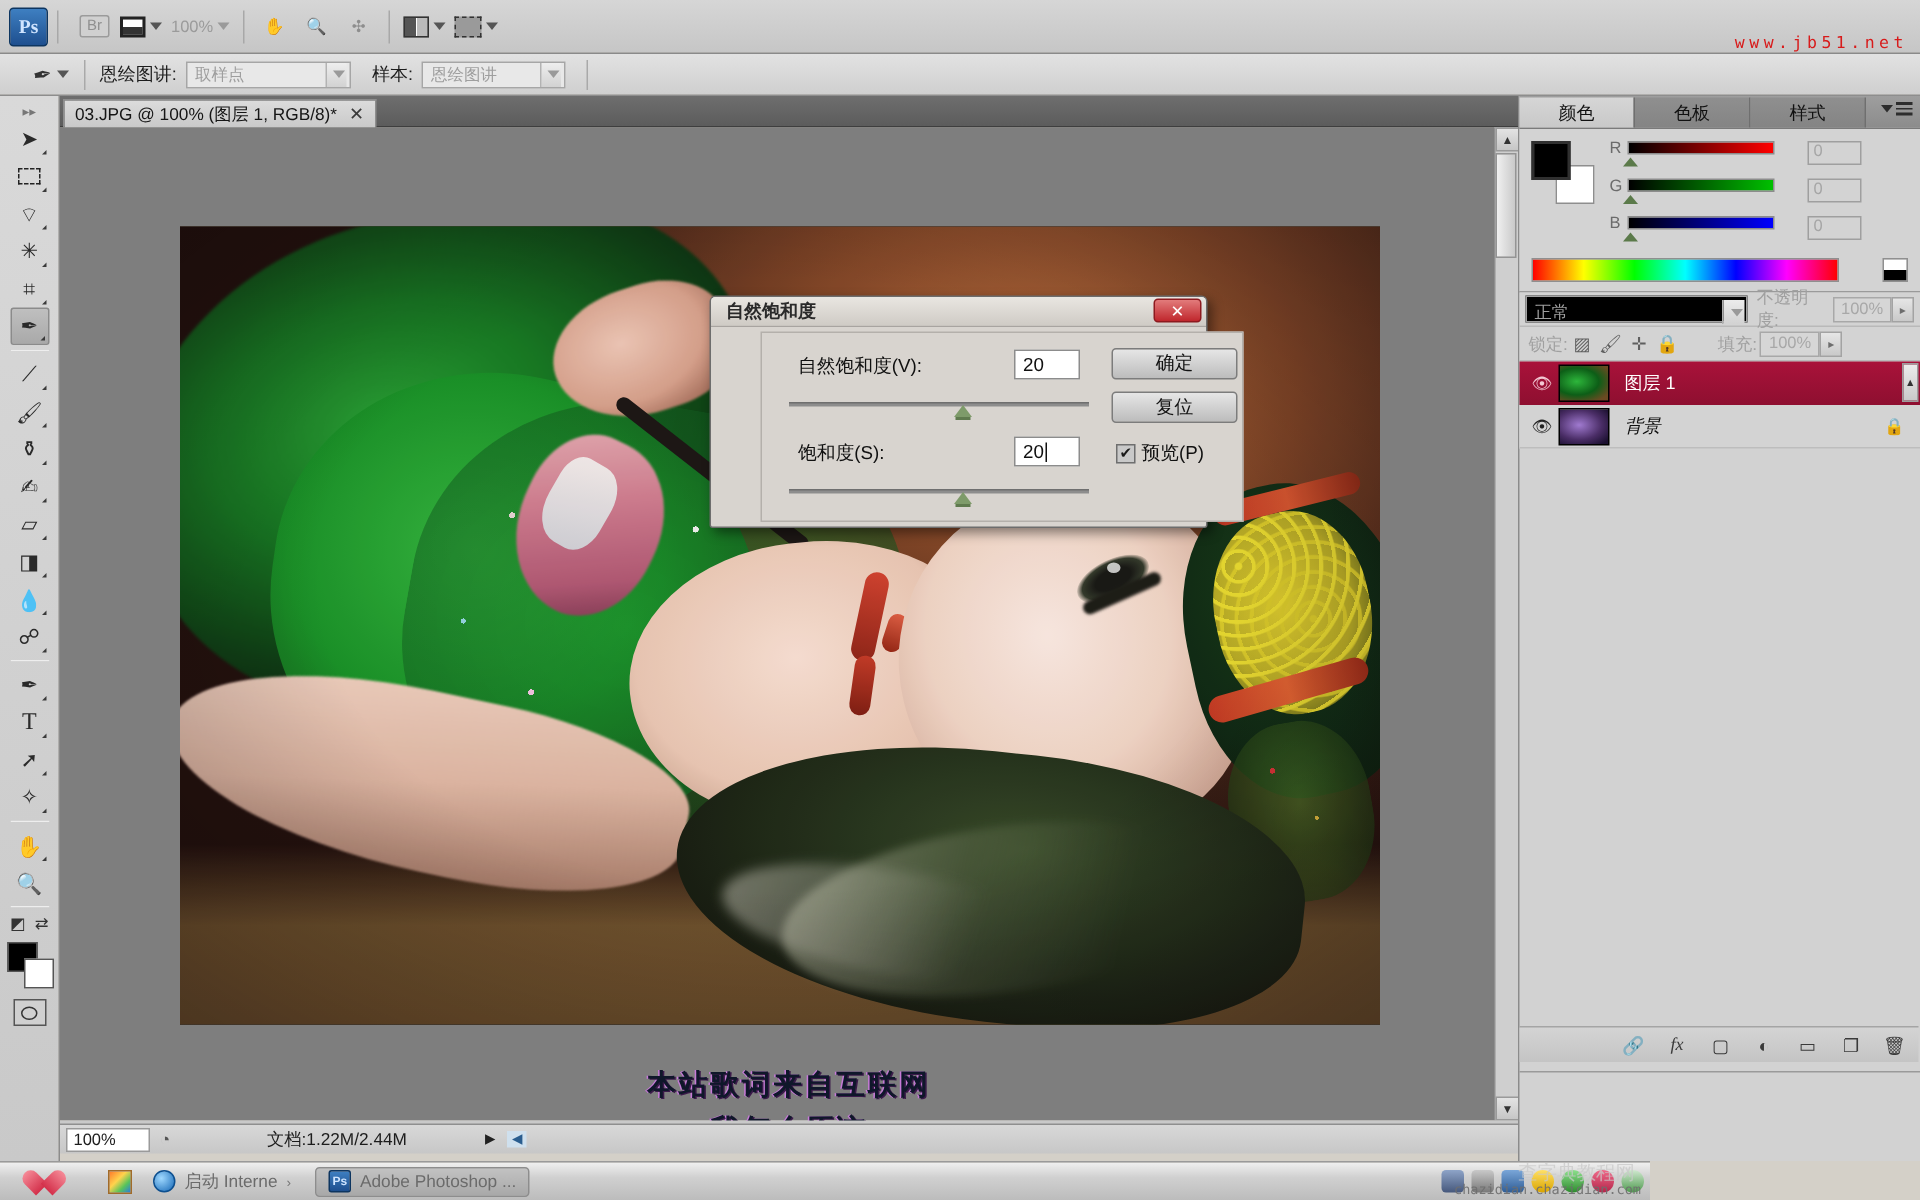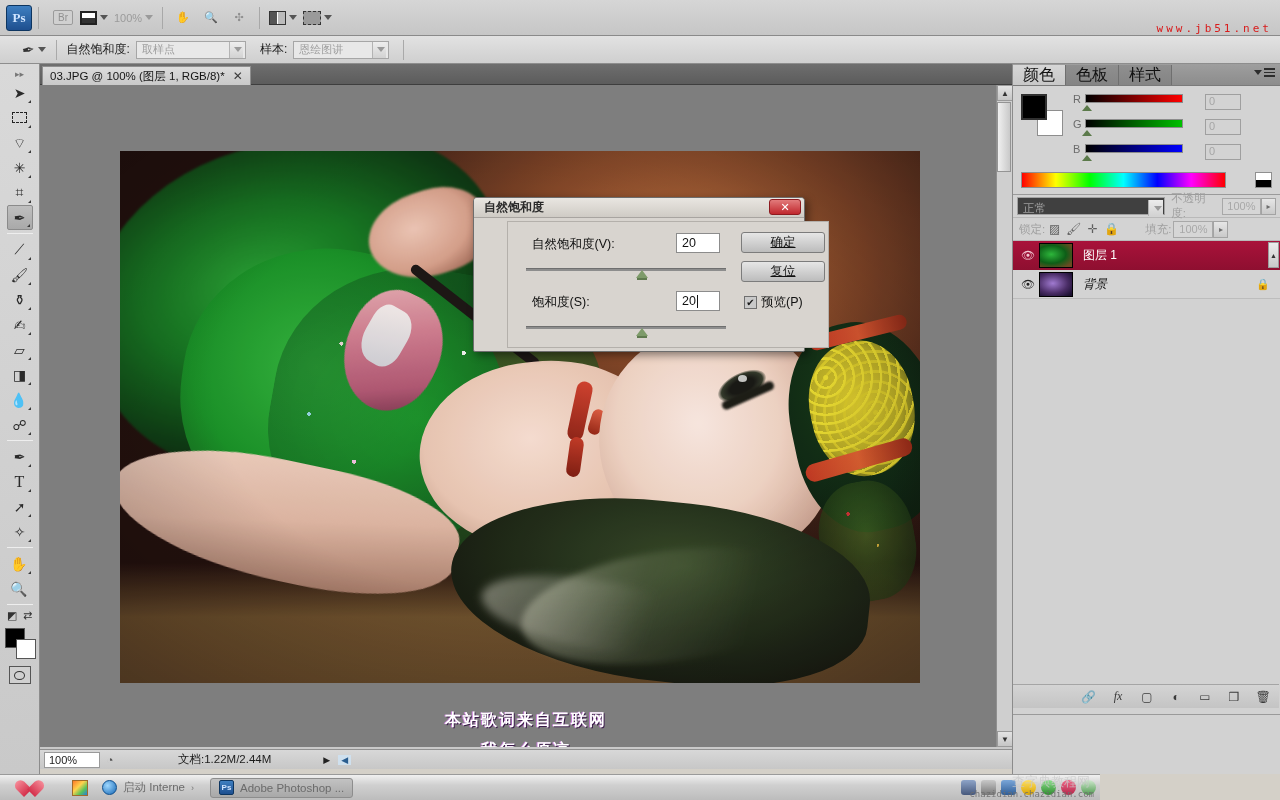--- a/index.html
+++ b/index.html
@@ -164,22 +164,22 @@
     position:absolute;left:1012px;top:64px;width:268px;height:710px;
     background:#d2d2d2;border-left:1px solid #8b8b8b;
   }
   .panel { border-bottom:1px solid #9a9a9a; }
   .paneltabs {
     height:22px;background:linear-gradient(#9e9e9e,#8c8c8c);
     display:flex;align-items:flex-end;position:relative;
     border-bottom:1px solid #7a7a7a;
   }
   .ptab {
-    height:20px;padding:0 10px;display:flex;align-items:center;
-    font-size:16px;color:#111;background:linear-gradient(#8f8f8f,#848484);
+    height:20px;padding:0 26px;display:flex;align-items:center;
+    font-size:12px;color:#111;background:linear-gradient(#8f8f8f,#848484);
     border-right:1px solid #6f6f6f;cursor:default;
   }
   .ptab.active { background:linear-gradient(#d6d6d6,#c8c8c8);color:#111; }
   .pmenu { position:absolute;right:5px;top:4px;display:flex;align-items:center;gap:2px;}
   .pmenu .tri { width:0;height:0;border-left:4px solid transparent;border-right:4px solid transparent;border-top:5px solid #2d2d2d;}
   .pmenu .bars { display:flex;flex-direction:column;gap:2px;}
   .pmenu .bars i { width:11px;height:1.5px;background:#2d2d2d;display:block;}
 
   .colorbody { background:#d3d3d3;padding:8px 8px 4px; position:relative;height:108px;}
   .cb-swatch { position:absolute;left:8px;top:8px;width:36px;height:36px;}
@@ -199,21 +199,21 @@
     background:linear-gradient(90deg,#f00,#ff0,#0f0,#0ff,#00f,#f0f,#f00);
   }
   .spec-ends { position:absolute;right:8px;bottom:6px;width:17px;height:16px;
     background:linear-gradient(#fff 50%, #000 50%);border:1px solid #8f8f8f;}
 
   .adjbody { height:6px;background:#d0d0d0;}
 
   .layerbody { background:#d3d3d3; }
   .lrow1 { display:flex;align-items:center;height:23px;padding:2px 4px;border-bottom:1px solid #b9b9b9;}
   .blend-sel {
-    width:150px;height:18px;background:#404040;border:1px solid #a2a2a2;
+    width:150px;height:18px;background:#000000;border:1px solid #a2a2a2;
     display:flex;align-items:center;justify-content:space-between;padding:4px 1px 0 5px;
     color:#9f9f9f;font-size:11.5px;
   }
   .blend-sel .sb { width:15px;height:16px;background:linear-gradient(#ececec,#d2d2d2);
     border-left:1px solid #b0b0b0;display:flex;align-items:center;justify-content:center;}
   .lbl-dim { color:#a0a0a0;font-size:11.5px;margin-left:6px;}
   .numbox { width:40px;height:17px;background:#d6d6d6;border:1px solid #a8a8a8;
     color:#a8a8a8;font-size:11px;display:flex;align-items:center;justify-content:center;margin-left:2px;}
   .spin { width:15px;height:17px;background:linear-gradient(#e6e6e6,#c9c9c9);
     border:1px solid #a3a3a3;display:flex;align-items:center;justify-content:center;color:#6d6d6d;font-size:8px;}
@@ -272,21 +272,21 @@
   .slider { position:absolute;height:10px;}
   .sl-track { width:100%;height:3px;background:#8d8d8d;border-top:1px solid #6f6f6f;margin-top:2px;}
   .sl-knob { position:absolute;top:4px;width:0;height:0;
     border-left:6px solid transparent;border-right:6px solid transparent;border-bottom:8px solid #7e9b6a;}
   .sl-knob::after{content:"";position:absolute;left:-5px;top:8px;width:10px;height:2px;background:#5f7a4e;}
   .dlg-btn {
     position:absolute;width:84px;height:21px;
     background:linear-gradient(#e6e6e6,#bcbcbc);
     border:1px solid #7c7c7c;border-radius:3px;
     display:flex;align-items:center;justify-content:center;
-    font-size:12.5px;color:#111;cursor:pointer;text-decoration:underline;
+    font-size:12.5px;color:#111;cursor:pointer;
   }
   .dlg-chk { position:absolute;display:flex;align-items:center;gap:4px;}
   .chkbox {
     width:13px;height:13px;background:#c9c9c9;border:1px solid #6f6f6f;
     display:flex;align-items:center;justify-content:center;font-size:10px;color:#1b1b1b;
   }
 
   
   .taskbar {
     position:absolute;left:0;bottom:0;width:1100px;height:26px;
@@ -327,23 +327,23 @@
   }
   .tray-wm2 {
     position:absolute;right:10px;top:-2px;color:#c9c9c9;font-size:13px;
     opacity:.75;pointer-events:none;white-space:nowrap;
   }
 
   
   .ph-layer { position:absolute; }
   .subtitle {
     position:absolute;left:0;right:0;text-align:center;
-    font-weight:bold;font-size:16px;letter-spacing:2px;
+    font-weight:bold;font-size:19px;letter-spacing:2px;
     font-family:"DejaVu Sans",sans-serif;
-    color:#ffffff;
+    color:#0f172a;
     text-shadow:1px 1px 0 #3b1a4a, -1px 0 0 #c77ad8;
   }
 </style>
 </head>
 <body>
 
 <div id="app">
 
   <div class="menubar">
     <div class="ps-logo">Ps</div>
@@ -376,21 +376,21 @@
     </div>
     <div class="wm-sub">www.jb51.net</div>
   </div>
 
   <div class="optbar">
     <div class="opt-tool">
       <span class="eyedrop-ic">✒</span>
       <span class="arr-dn"></span>
     </div>
     <div class="opt-sep"></div>
-    <span class="opt-label">自然饱和度:</span>
+    <span class="opt-label">恩绘图讲:</span>
     <div class="opt-select">
       <span>取样点</span>
       <span class="sb">
         <span class="arr-dn gray"></span>
       </span>
     </div>
     <span class="opt-label" style="margin-left:14px">样本:</span>
     <div class="opt-select" style="min-width:96px">
       <span>恩绘图讲</span>
       <span class="sb">

